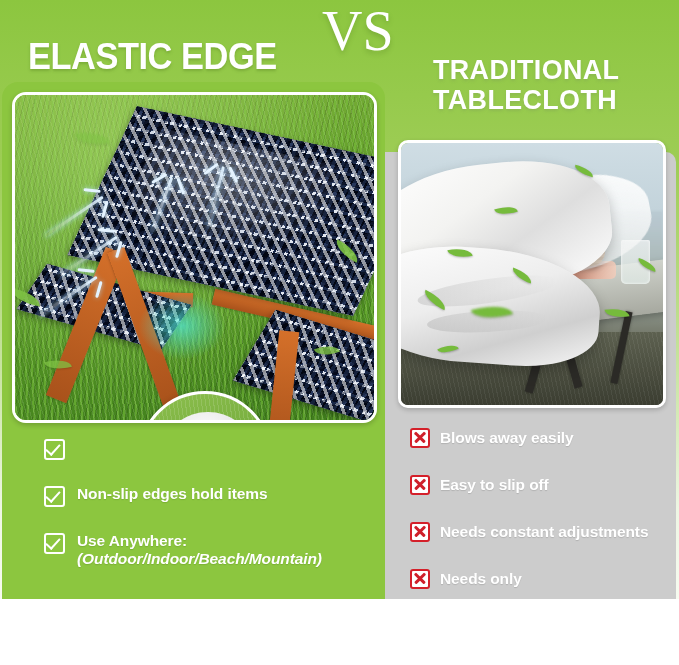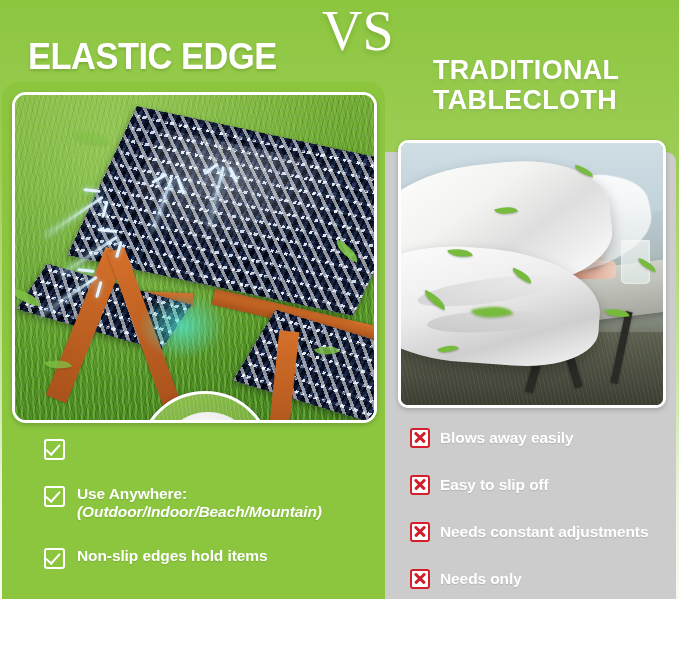--- a/index.html
+++ b/index.html
@@ -267,29 +267,29 @@
     <div class="gleaf" style="left:90%;top:45%;width:20px;height:8px;transform:rotate(18deg);"></div>
     <div class="gleaf" style="left:14%;top:77%;width:20px;height:8px;transform:rotate(-24deg);"></div>
   </div>
 
   <div class="list-green">
     <div class="row">
       <div class="chk"></div>
     </div>
     <div class="row">
       <div class="chk"></div>
+      <div class="row-txt">Non-slip edges hold items</div>
+    </div>
+    <div class="row">
+      <div class="chk"></div>
       <div class="row-txt">
         <span>Use Anywhere:</span>
         <span class="sub">(Outdoor/Indoor/Beach/Mountain)</span>
       </div>
     </div>
-    <div class="row">
-      <div class="chk"></div>
-      <div class="row-txt">Non-slip edges hold items</div>
-    </div>
   </div>
 
   <div class="list-grey">
     <div class="row-x">
       <div class="xbox"></div>
       <div class="row-txt">Blows away easily</div>
     </div>
     <div class="row-x">
       <div class="xbox"></div>
       <div class="row-txt">Easy to slip off</div>

